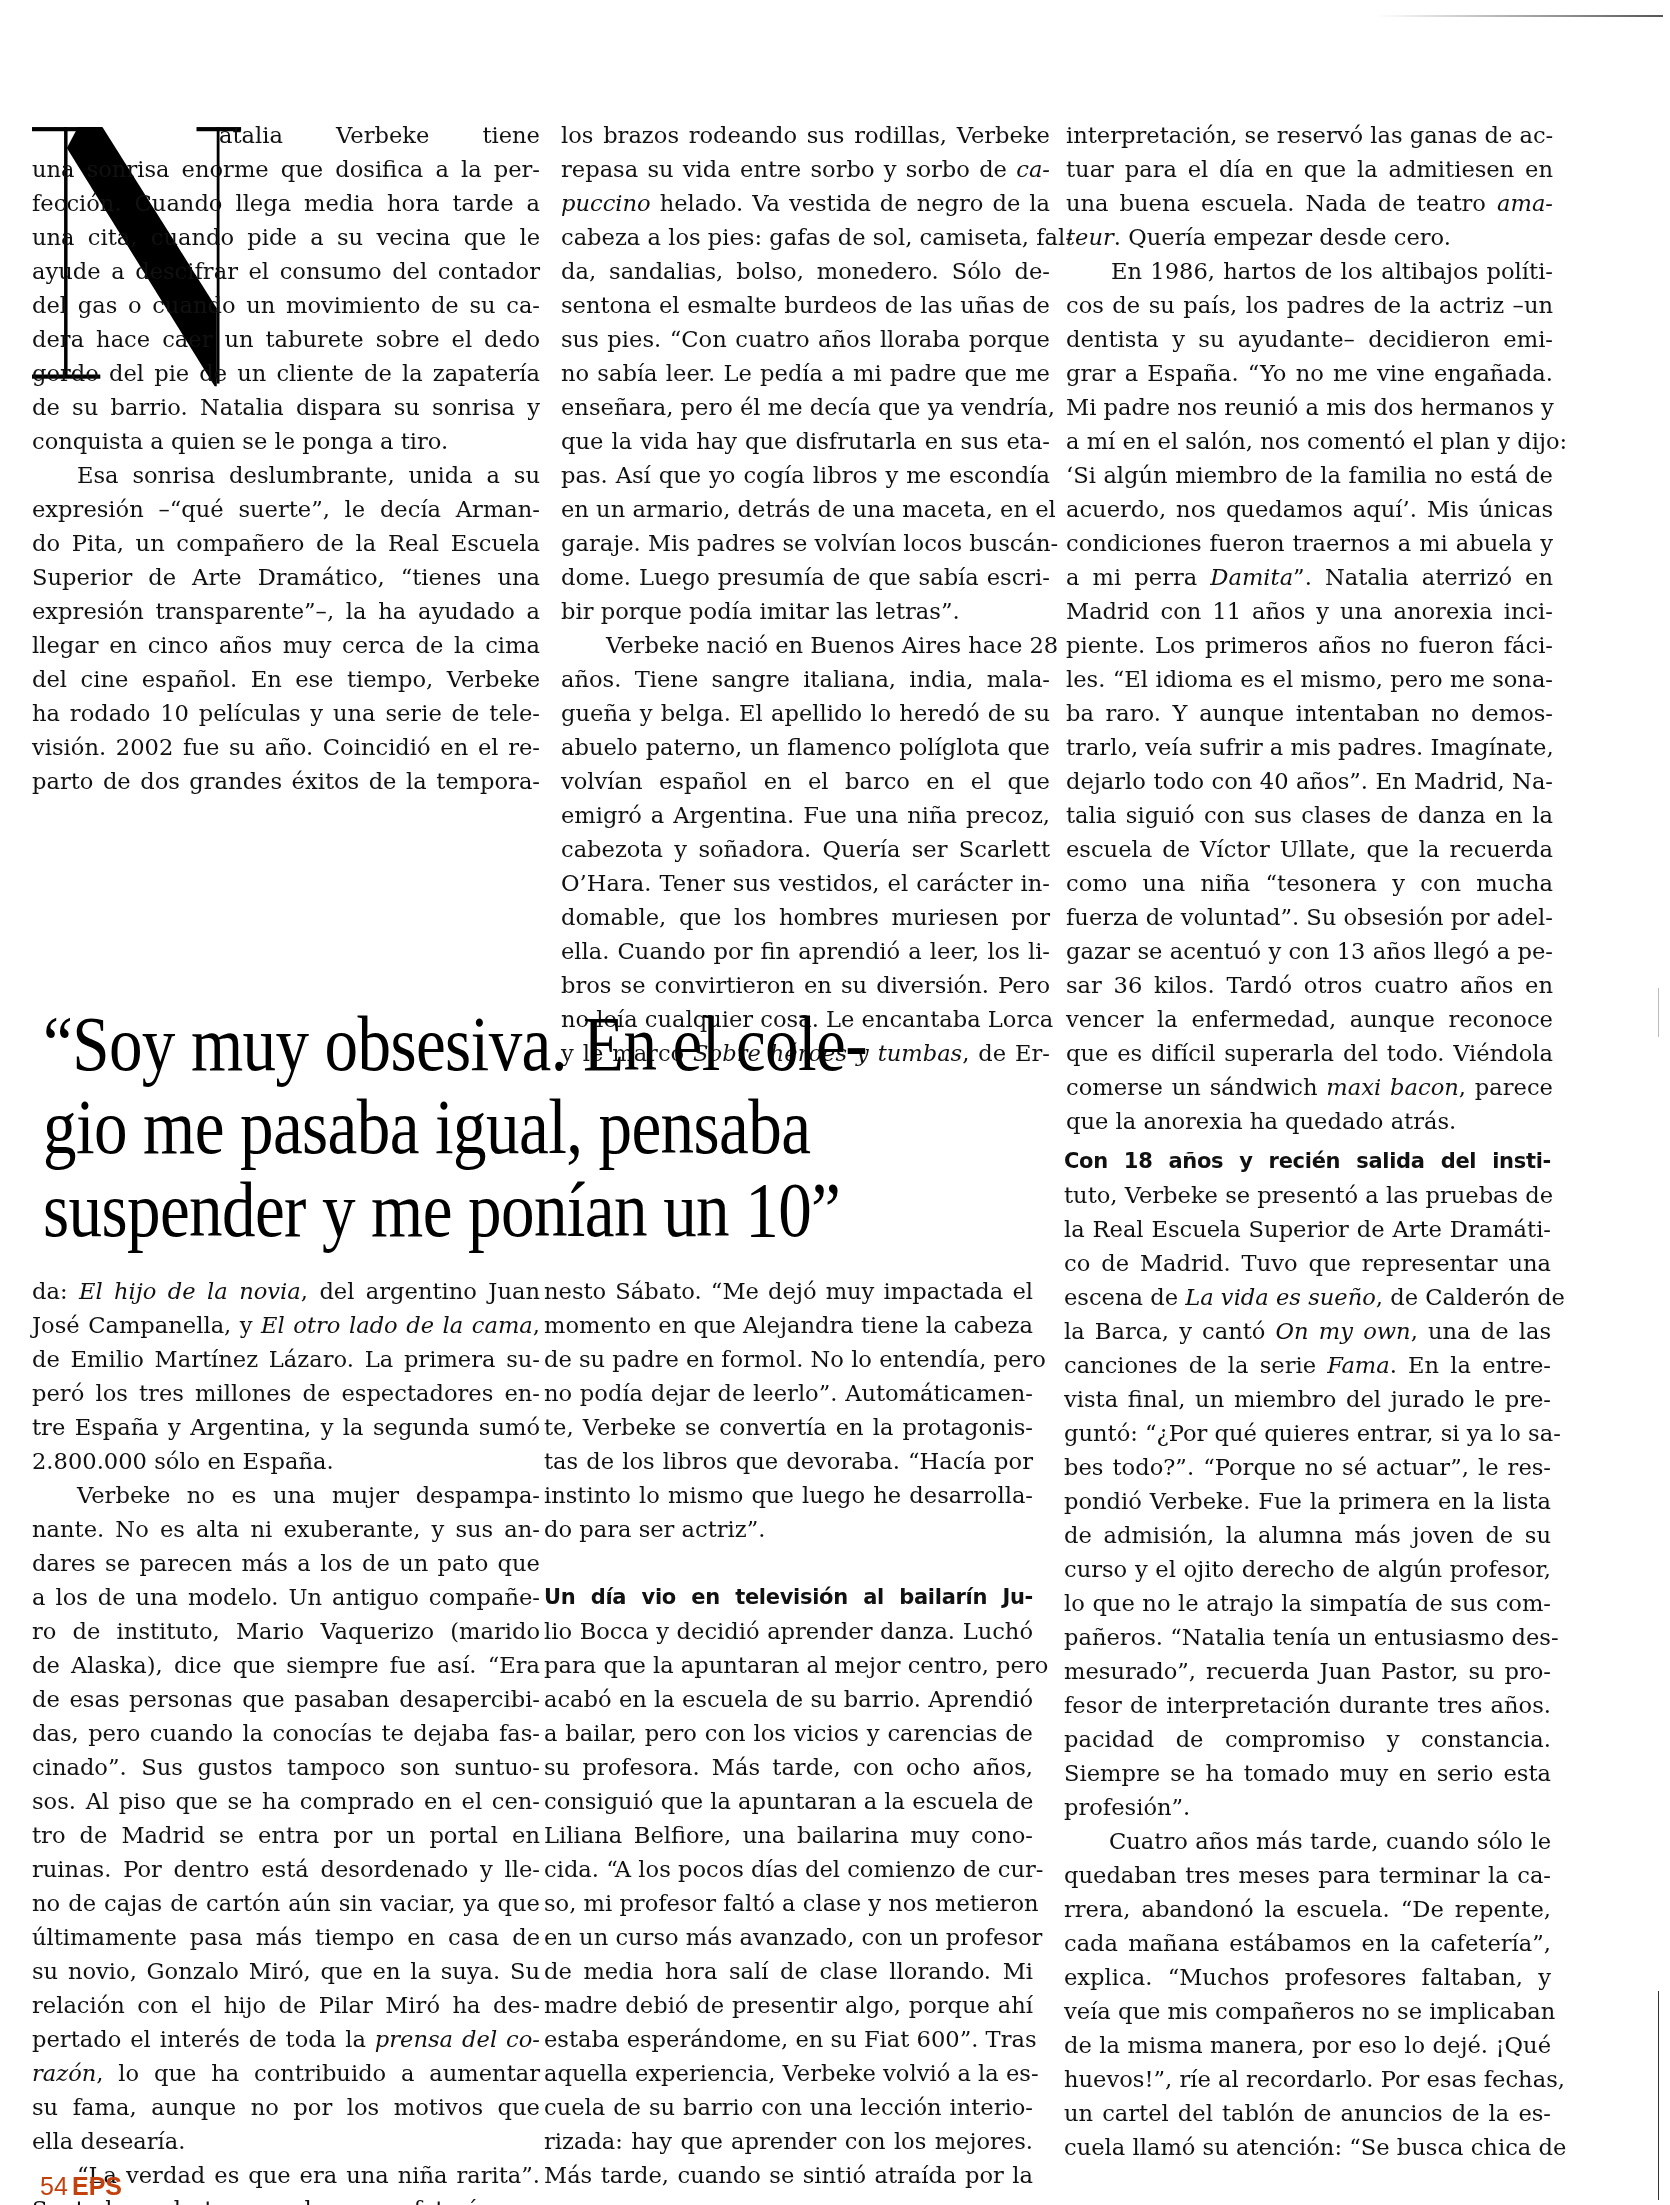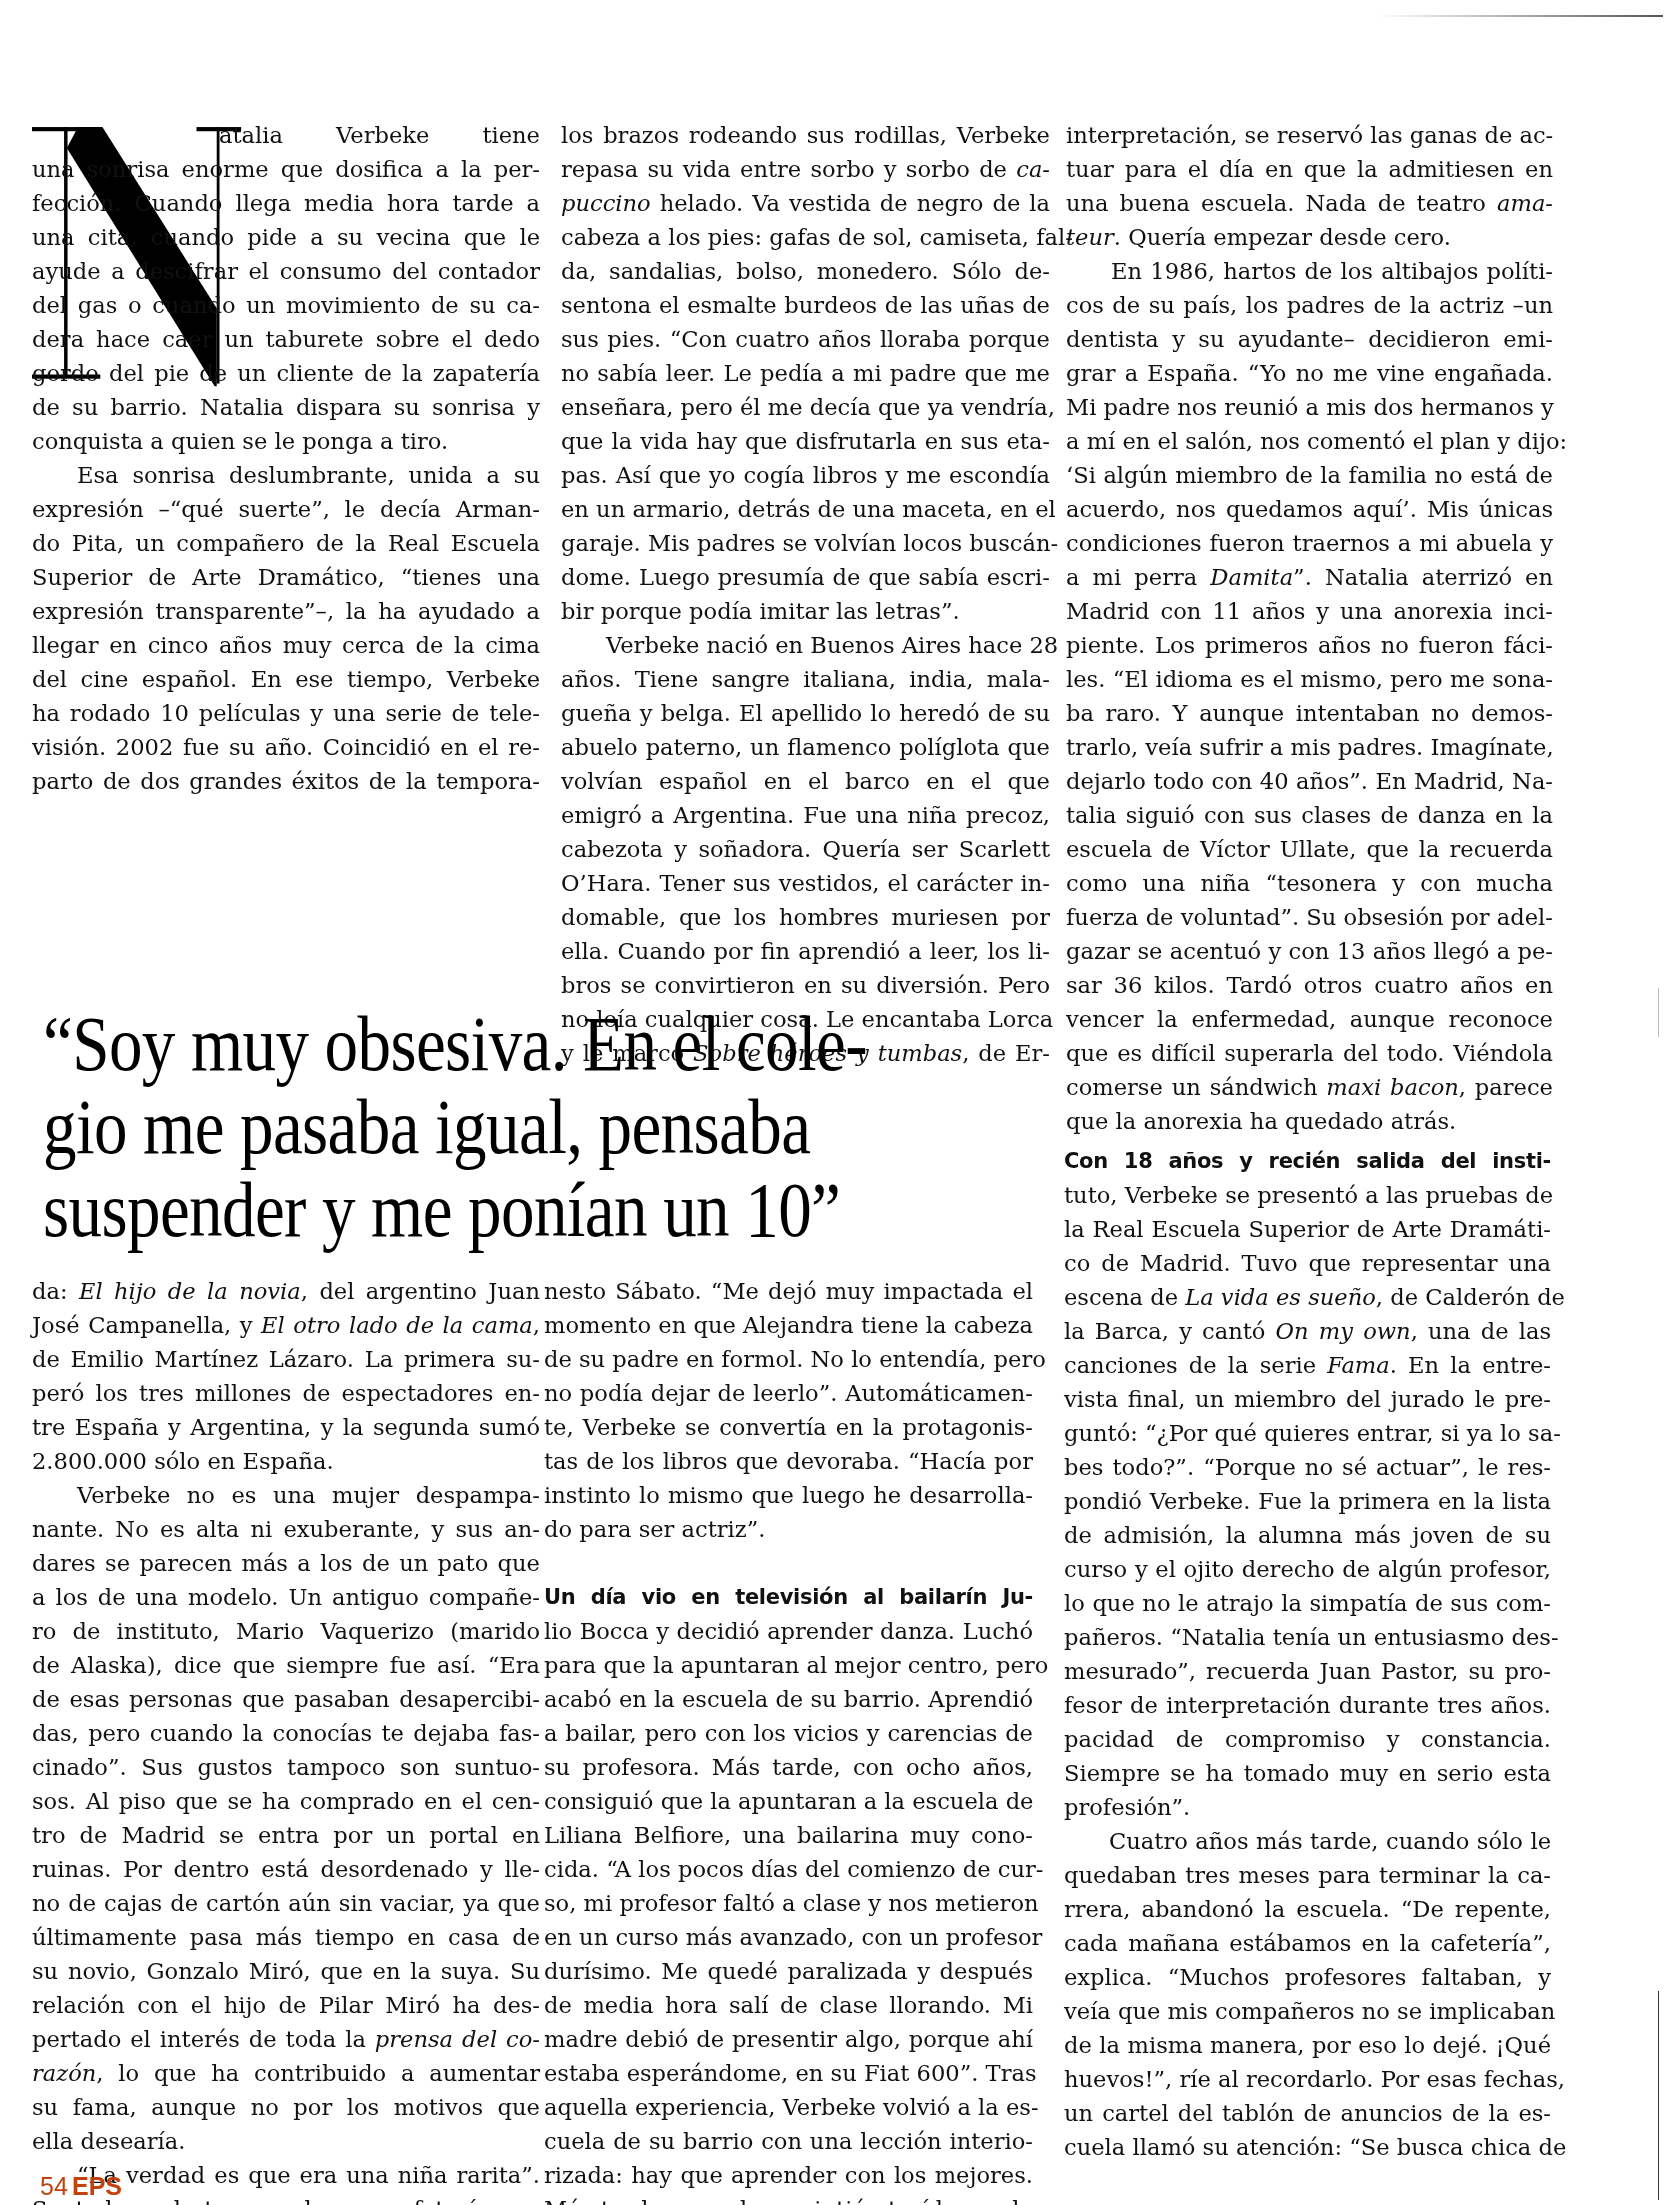--- a/index.html
+++ b/index.html
@@ -181,21 +181,20 @@
         <span class="line">lio Bocca y decidió aprender danza. Luchó</span>
         <span class="line">para que la apuntaran al mejor centro, pero</span>
         <span class="line">acabó en la escuela de su barrio. Aprendió</span>
         <span class="line">a bailar, pero con los vicios y carencias de</span>
         <span class="line">su profesora. Más tarde, con ocho años,</span>
         <span class="line">consiguió que la apuntaran a la escuela de</span>
         <span class="line">Liliana Belfiore, una bailarina muy cono-</span>
         <span class="line">cida. “A los pocos días del comienzo de cur-</span>
         <span class="line">so, mi profesor faltó a clase y nos metieron</span>
         <span class="line">en un curso más avanzado, con un profesor</span>
-        <span class="line">durísimo. Me quedé paralizada y después</span>
         <span class="line">de media hora salí de clase llorando. Mi</span>
         <span class="line">madre debió de presentir algo, porque ahí</span>
         <span class="line">estaba esperándome, en su Fiat 600”. Tras</span>
         <span class="line">aquella experiencia, Verbeke volvió a la es-</span>
         <span class="line">cuela de su barrio con una lección interio-</span>
         <span class="line">rizada: hay que aprender con los mejores.</span>
         <span class="line">Más tarde, cuando se sintió atraída por la</span>
       </div>
   </div>
 

